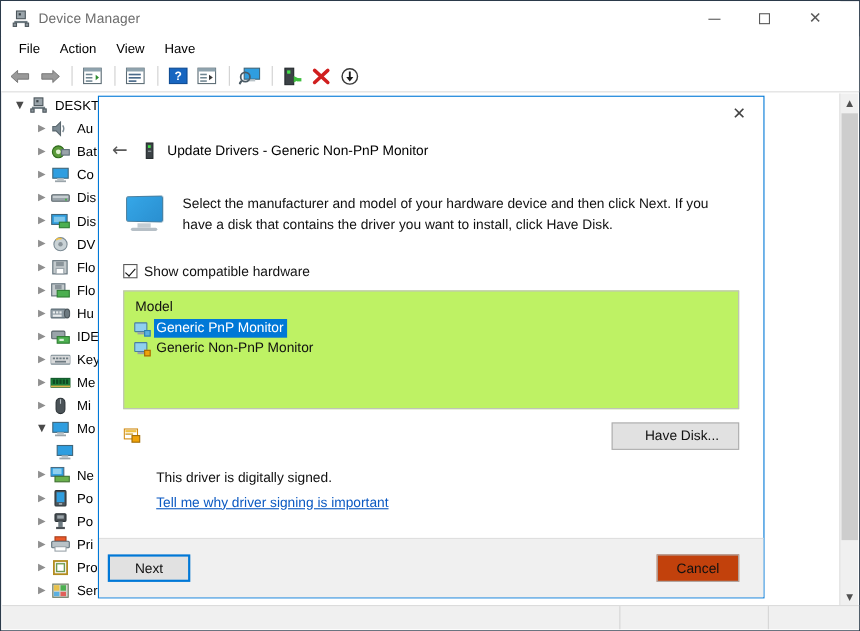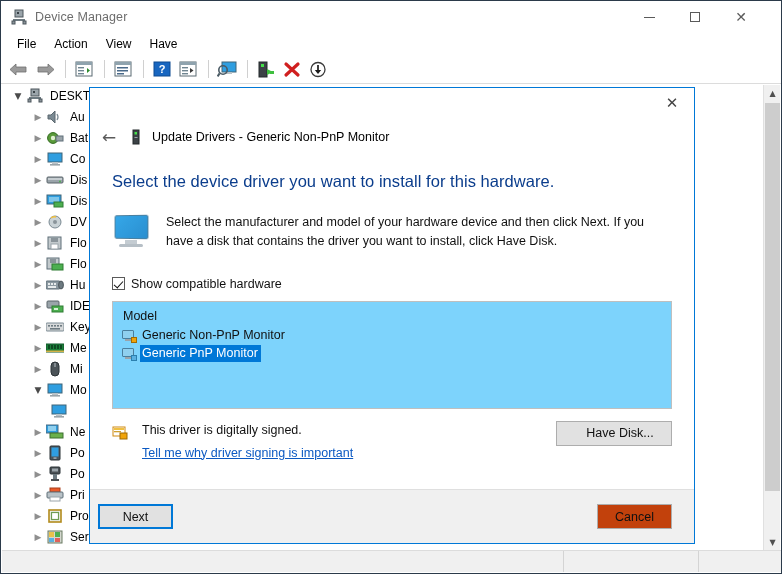--- a/index.html
+++ b/index.html
@@ -145,21 +145,21 @@
     width: 13px; height: 13px; border:1px solid #5a5a5a; background:#fff;
     position:relative; flex:none; margin-right: 6px;
   }
   .chkbox:after {
     content:''; position:absolute; left:3px; top:1px; width:4px; height:8px;
     border:solid #111; border-width:0 1.6px 1.6px 0; transform: rotate(42deg);
   }
   .chk-label { font-size:12.5px; color:#111; }
 
   .listbox {
-    margin-top: 10px; height: 108px; border:1px solid #bfbfbf; background:#7dd3fc;
+    margin-top: 10px; height: 108px; border:1px solid #bfbfbf; background:#bef264;
     padding: 5px 0 0 0; position:relative;
   }
   .lb-header { font-size:12.5px; color:#111; padding: 2px 0 4px 10px; }
   .lb-item {
     display:flex; align-items:center; height: 18px; padding-left: 8px; font-size:12.5px; color:#111;
   }
   .lb-item.selected { color:#fff; }
   .lb-item.selected .lb-text { background:#0078d7; color:#fff; padding: 1px 3px 2px 2px; }
   .lb-text { padding: 1px 3px 2px 2px; }
   .lb-ico { width:16px; height:14px; position:relative; flex:none; margin-right:3px; }
@@ -167,21 +167,21 @@
     position:absolute; left:1px; top:1px; width:12px; height:9px;
     background:#8fd0ef; border:1px solid #4a7f9e; border-radius:1px;
   }
   .lbmon-base { position:absolute; left:4px; top:10px; width:6px; height:2px; background:#9aa4aa;}
   .lb-badge { position:absolute; right:0; bottom:0; width:6px; height:6px; background:#f0a30a; border:1px solid #a06b05;}
   .lb-badge.blue { background:#5ab0e0; border-color:#2b7fae; }
 
   .sign-row { display:flex; margin-top: 14px; align-items:flex-start; }
   .sign-ico { width:18px; height:16px; position:relative; flex:none; margin-right: 12px; margin-top:2px;}
   .sign-texts { flex:1; }
-  .sign-line { font-size:12.5px; color:#111; }
+  .sign-line { font-size:12.5px; color:#111;margin-top:41px; }
   .sign-link {
     display:inline-block; margin-top: 9px; font-size:12.5px; color:#0b59c2;
     text-decoration: underline;
   }
   .have-disk {
     position:absolute; right: 22px; margin-top:-2px;
     width: 116px; height: 25px; background:#e1e1e1; border:1px solid #adadad;
     font-size:12.5px; color:#111; display:flex; align-items:center; justify-content:center;padding-left:12px;
   }
 
@@ -631,55 +631,54 @@
           <rect x="5" y="1" width="6" height="14" fill="#3c4246" stroke="#23282b"></rect>
           <rect x="6.5" y="3" width="2.5" height="2.5" fill="#43e04a"></rect>
           <rect x="6.5" y="8" width="3" height="1" fill="#9aa4aa"></rect>
         </svg>
       </span>
       <span class="dlg-hdr-title">Update Drivers - Generic Non-PnP Monitor</span>
     </div>
 
     <div class="dlg-body">
 
-      <div class="dlg-h1">Select the device driver you want to install for this hardware.</div>
 
       <div class="dlg-intro">
         <span class="dlg-intro-ico">
           <span class="bigmon"></span>
           <span class="bigmon-stand"></span>
           <span class="bigmon-base"></span>
         </span>
         <div class="dlg-intro-txt">Select the manufacturer and model of your hardware device and then click Next. If you have a disk that contains the driver you want to install, click Have Disk.</div>
       </div>
 
       <div class="chk-row">
         <span class="chkbox"></span>
         <span class="chk-label">Show compatible hardware</span>
       </div>
 
       <div class="listbox">
         <div class="lb-header">Model</div>
 
+        <div class="lb-item selected">
+          <span class="lb-ico">
+            <span class="lbmon"></span>
+              <span class="lbmon-base"></span>
+            <span class="lb-badge blue"></span>
+          </span>
+          <span class="lb-text">Generic PnP Monitor</span>
+        </div>
+
         <div class="lb-item">
           <span class="lb-ico">
             <span class="lbmon"></span>
               <span class="lbmon-base"></span>
             <span class="lb-badge"></span>
           </span>
           <span class="lb-text">Generic Non-PnP Monitor</span>
-        </div>
-
-        <div class="lb-item selected">
-          <span class="lb-ico">
-            <span class="lbmon"></span>
-              <span class="lbmon-base"></span>
-            <span class="lb-badge blue"></span>
-          </span>
-          <span class="lb-text">Generic PnP Monitor</span>
         </div>
       </div>
 
       <div class="sign-row">
         <span class="sign-ico">
           <svg width="18" height="16" viewBox="0 0 18 16">
             <rect x="1" y="2" width="12" height="9" fill="#fff" stroke="#d08a10"></rect>
             <rect x="2" y="3" width="10" height="2" fill="#f0c040"></rect>
             <rect x="2" y="6" width="7" height="1.3" fill="#d0a030"></rect>
             <rect x="8" y="8" width="7" height="6" fill="#f0a30a" stroke="#a06b05"></rect>

